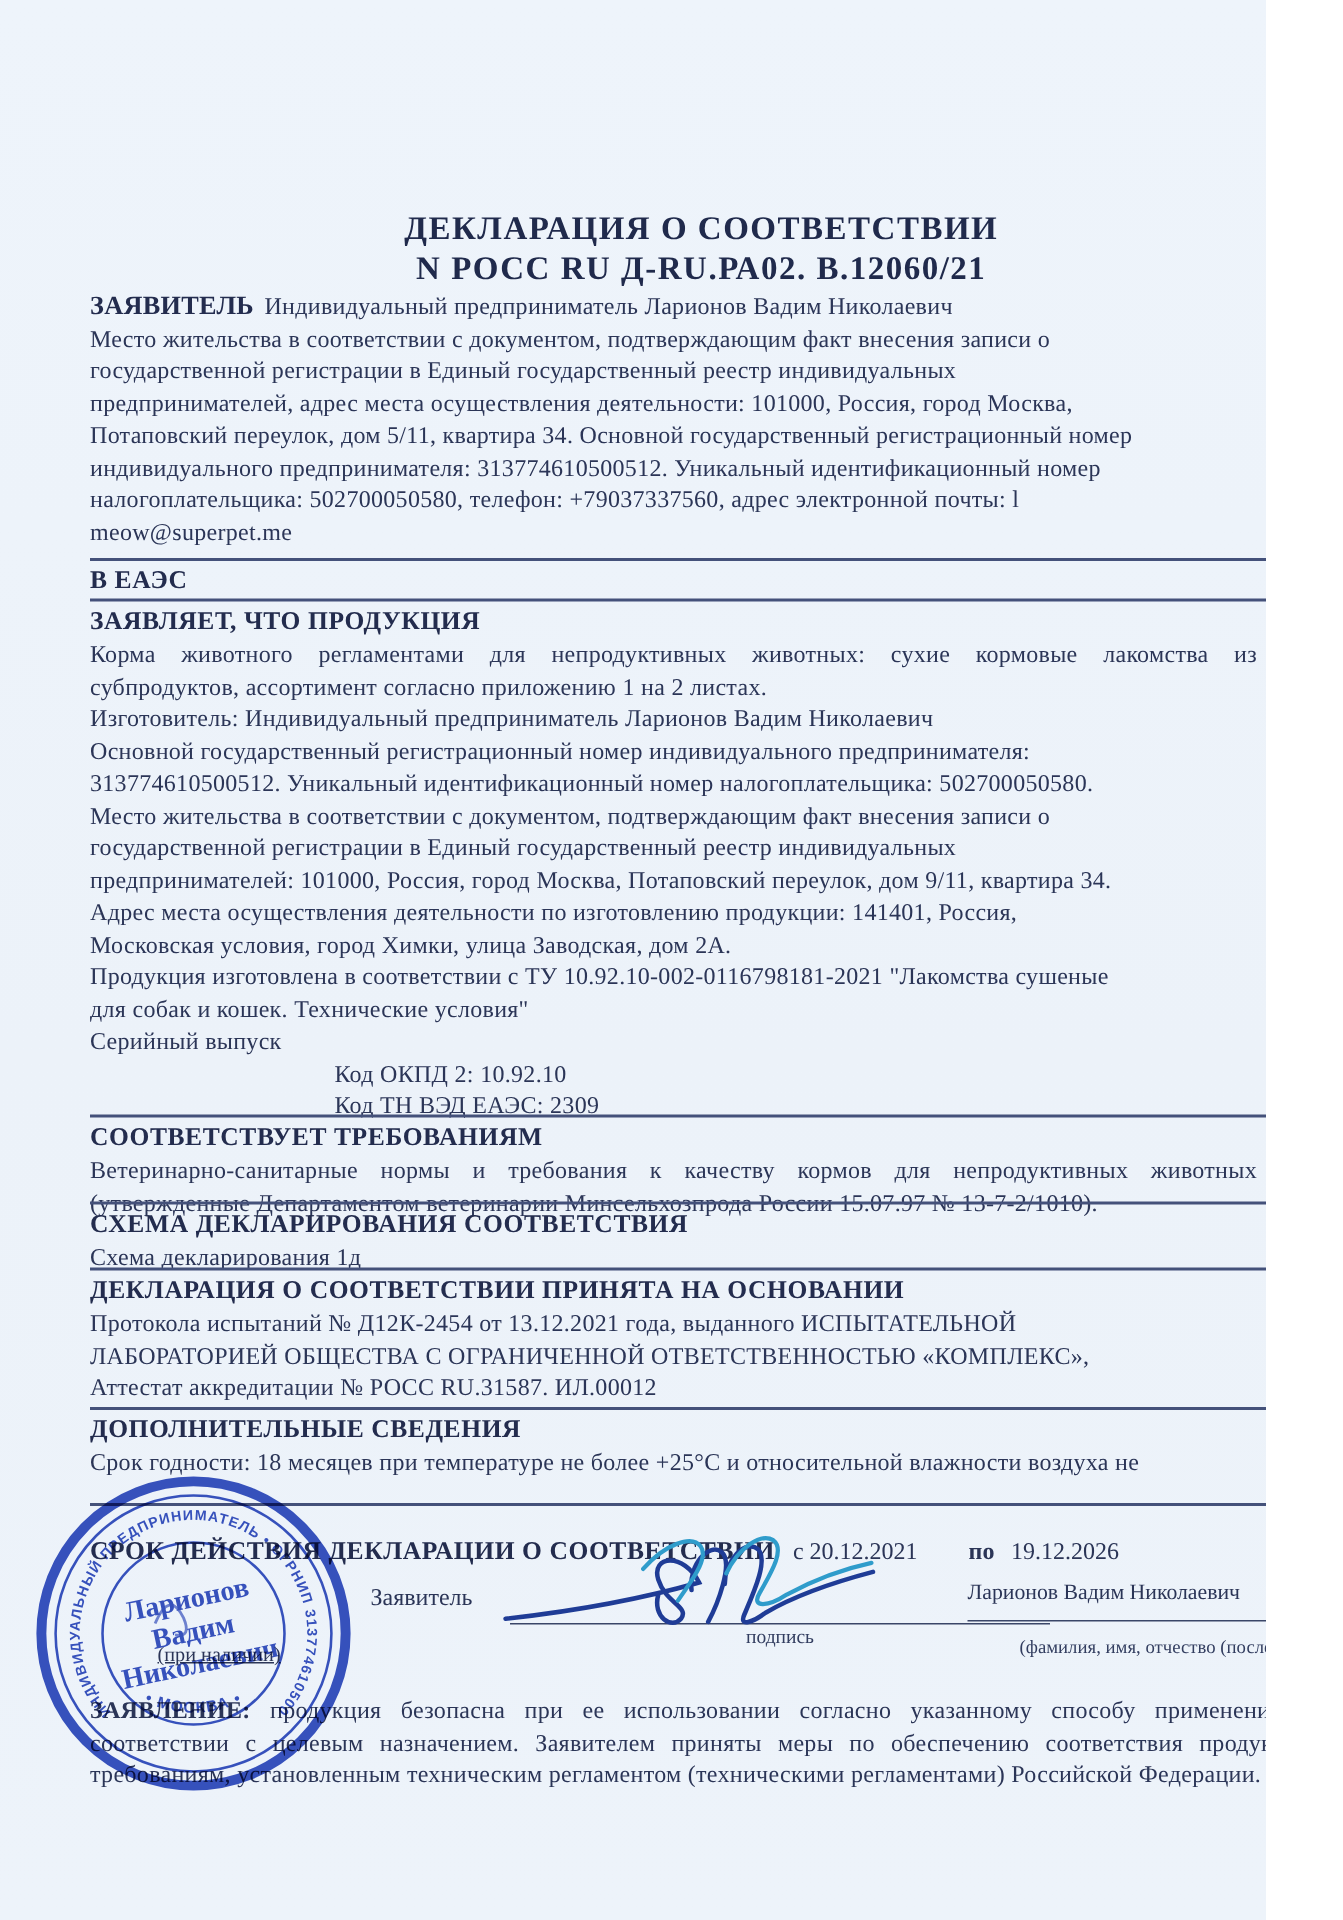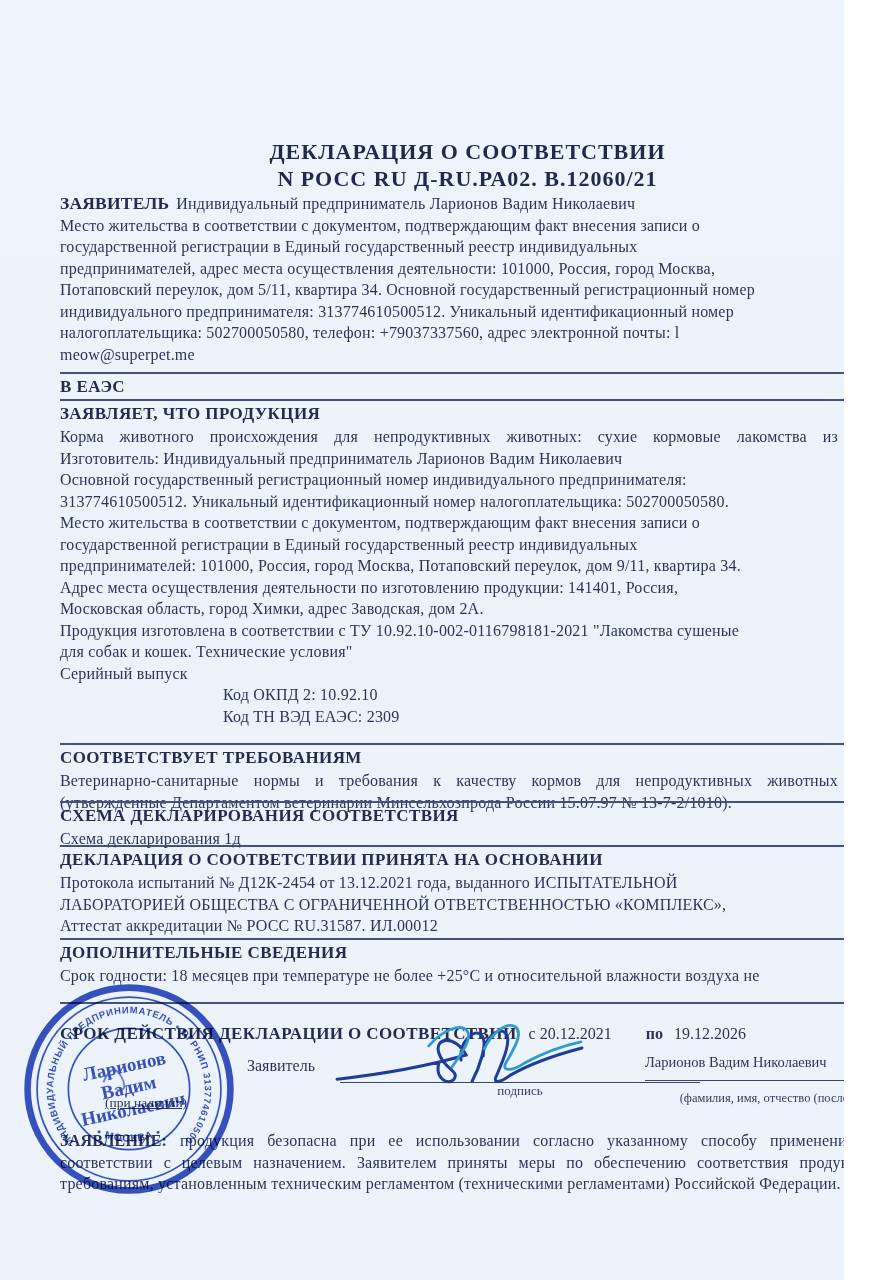--- a/index.html
+++ b/index.html
@@ -63,29 +63,30 @@
       <div class="line">налогоплательщика: 502700050580, телефон: +79037337560, адрес электронной почты: l</div>
       <div class="line">meow@superpet.me</div>
     </div>
 
     <div class="sec rule-top rule-bottom" style="top:372px;">
       <div class="h">В ЕАЭС</div>
     </div>
 
     <div class="sec" style="top:401px;">
       <div class="h">ЗАЯВЛЯЕТ, ЧТО ПРОДУКЦИЯ</div>
-      <div class="line jline">Корма животного происхождения для непродуктивных животных: сухие кормовые лакомства из</div>
+      <div class="line jline">Корма животного регламентами для непродуктивных животных: сухие кормовые лакомства из</div>
+      <div class="line">субпродуктов, ассортимент согласно приложению 1 на 2 листах.</div>
       <div class="line">Изготовитель: Индивидуальный предприниматель Ларионов Вадим Николаевич</div>
       <div class="line">Основной государственный регистрационный номер индивидуального предпринимателя:</div>
       <div class="line">313774610500512. Уникальный идентификационный номер налогоплательщика: 502700050580.</div>
       <div class="line">Место жительства в соответствии с документом, подтверждающим факт внесения записи о</div>
       <div class="line">государственной регистрации в Единый государственный реестр индивидуальных</div>
       <div class="line">предпринимателей: 101000, Россия, город Москва, Потаповский переулок, дом 9/11, квартира 34.</div>
       <div class="line">Адрес места осуществления деятельности по изготовлению продукции: 141401, Россия,</div>
-      <div class="line">Московская область, город Химки, адрес Заводская, дом 2А.</div>
+      <div class="line">Московская условия, город Химки, улица Заводская, дом 2А.</div>
       <div class="line">Продукция изготовлена в соответствии с ТУ 10.92.10-002-0116798181-2021 "Лакомства сушеные</div>
       <div class="line">для собак и кошек. Технические условия"</div>
       <div class="line">Серийный выпуск</div>
       <div class="line code-line">Код ОКПД 2: 10.92.10</div>
       <div class="line code-line">Код ТН ВЭД ЕАЭС: 2309</div>
     </div>
 
     <div class="sec rule-top" style="top:743px;">
       <div class="h">СООТВЕТСТВУЕТ ТРЕБОВАНИЯМ</div>
       <div class="line jline">Ветеринарно-санитарные нормы и требования к качеству кормов для непродуктивных животных</div>

